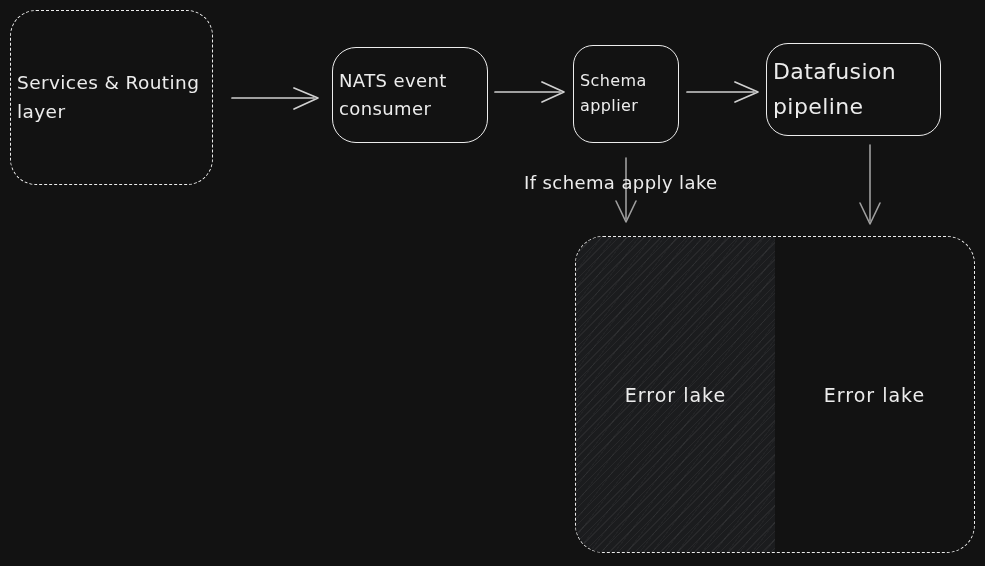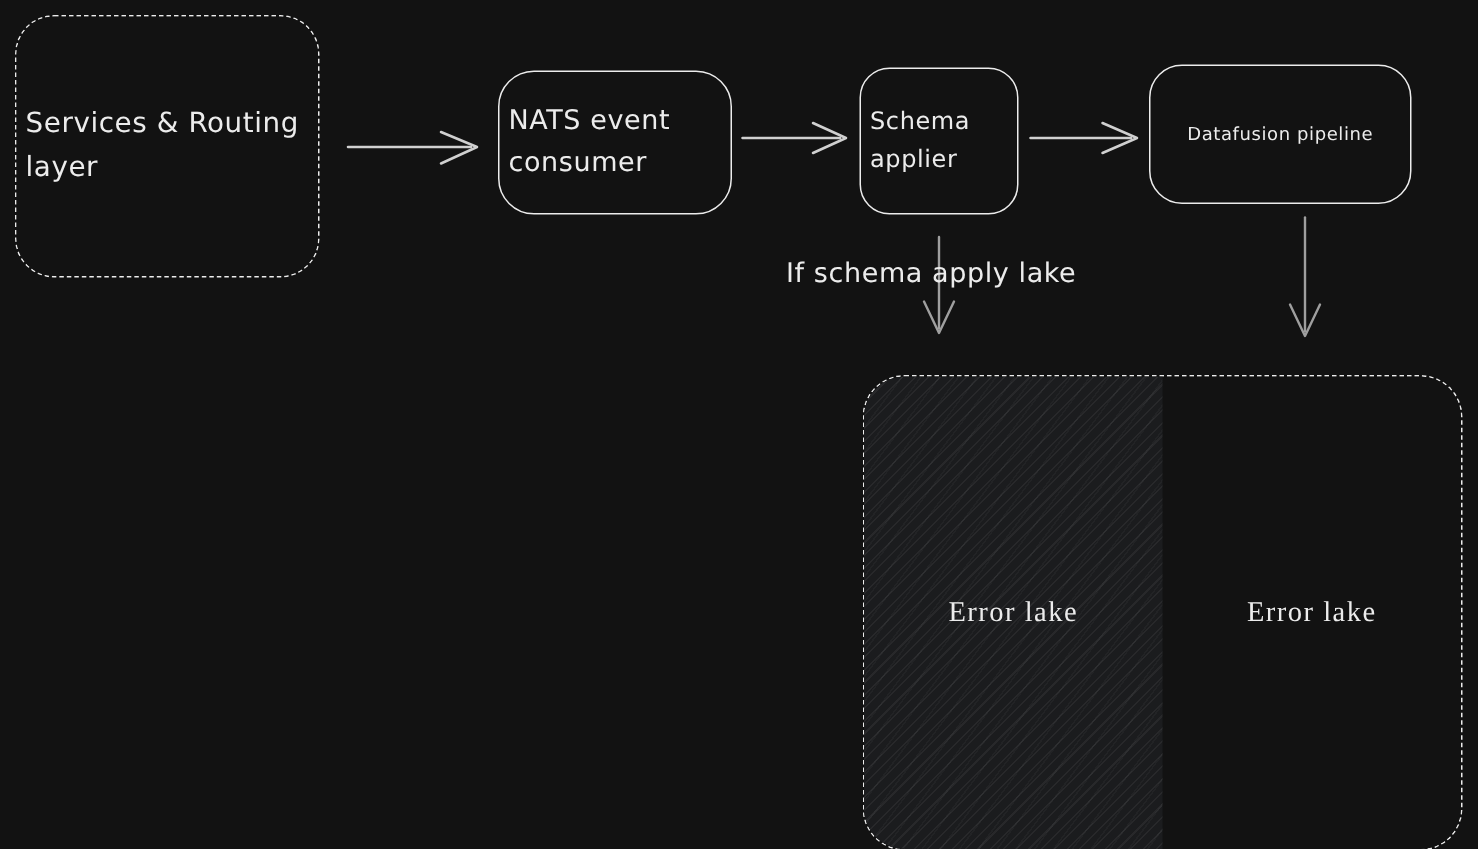--- a/index.html
+++ b/index.html
@@ -45,30 +45,29 @@
     font-size: 18px;
   }
   .node-schema {
     left: 573px; top: 45px; width: 106px; height: 98px;
     border-radius: 20px;
     font-size: 16px;
   }
   .node-datafusion {
     left: 766px; top: 43px; width: 175px; height: 93px;
     border-radius: 22px;
-    font-size: 12px;
+    font-size: 22px;
   }
   .lake-container {
     position: absolute;
-    left: 575px; top: 250px; width: 400px; height: 317px;
+    left: 575px; top: 236px; width: 400px; height: 317px;
     border: 1.7px dashed var(--stroke, #ececec);
     border-radius: 28px;
     display: flex;
     overflow: hidden;
-    font-family: Liberation Serif, serif;
   }
   .lake-half {
     flex: 1 1 50%;
     display: flex; align-items: center; justify-content: center;
     text-align: center;
     font-size: 19px;
     letter-spacing: 1px;
   }
   .lake-half.hatched {
     background-color: var(--hatch-bg, #1b1c1e);

